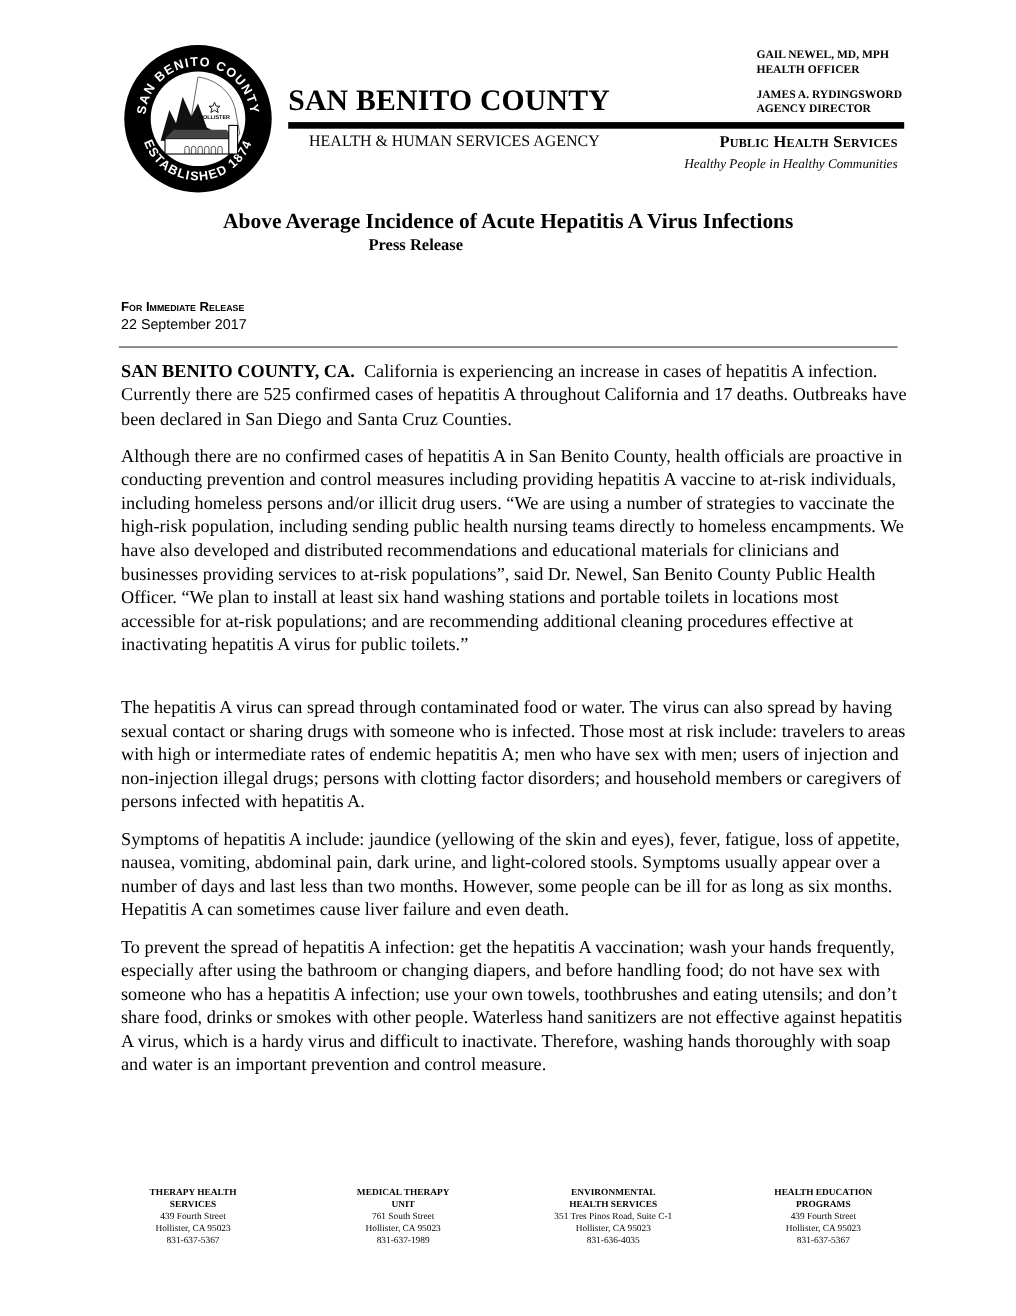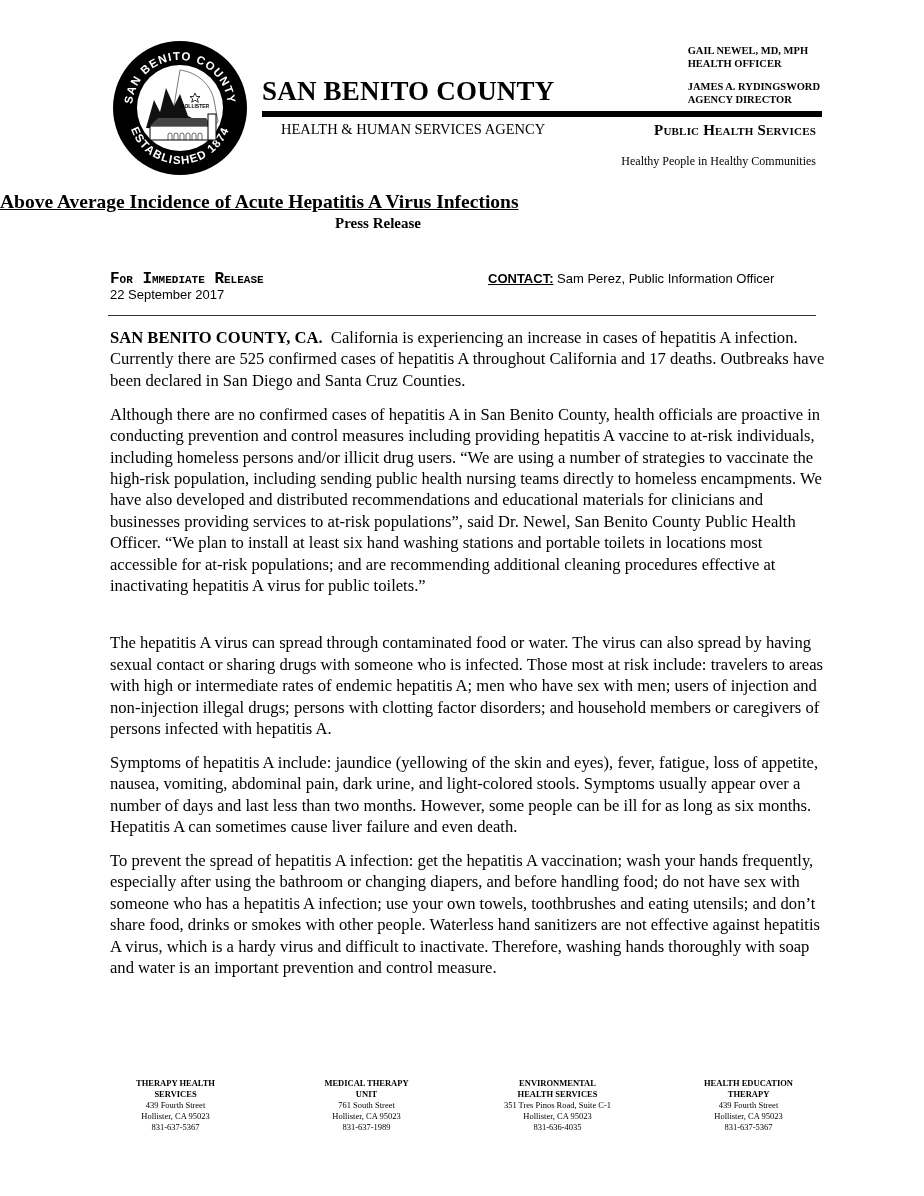--- a/index.html
+++ b/index.html
@@ -8,29 +8,29 @@
 
     
     .seal { left: 110px; top: 38px; width: 140px; height: 140px; }
     .county-name { left: 262px; top: 76px; font-size: 27px; font-weight: bold; letter-spacing: 0.2px; white-space: nowrap; }
     .header-rule { left: 262px; top: 111px; width: 560px; height: 6px; background: #000; }
     .agency-name { left: 265px; top: 121px; font-size: 14.5px; white-space: nowrap; margin-left: 16px; }
     .officials { right: 104px; top: 44px; text-align: left; font-size: 10.5px; font-weight: bold; line-height: 13px; }
     .officials .block + .block { margin-top: 10px; }
     .phs { right: 108px; top: 122px; text-align: right; white-space: nowrap; }
     .phs-title { font-size: 15px; font-weight: bold; font-variant: small-caps; letter-spacing: 0.2px; }
-    .phs-tagline { font-size: 12px; margin-top: 15px; }
+    .phs-tagline { font-size: 12px; font-style: italic; margin-top: 3px; }
 
     
-    .title { left: 0; width: 924px; top: 191px; font-size: 19.5px; font-weight: bold; text-decoration: underline; }
+    .title { left: 0; width: 924px; top: 191px; text-align: center; font-size: 19.5px; font-weight: bold; }
     .subtitle { left: 0; width: 756px; top: 215px; text-align: center; font-size: 15px; font-weight: bold; }
 
     
     .release { left: 110px; top: 271px; font-family: "Liberation Sans", sans-serif; font-size: 13px; line-height: 16px; }
-    .release .label { font-variant: small-caps; font-weight: bold; font-size: 16px; font-family: Liberation Mono, monospace; }
+    .release .label { font-variant: small-caps; font-weight: bold; font-size: 12px; }
     .contact { left: 488px; top: 271px; font-family: "Liberation Sans", sans-serif; font-size: 13px; line-height: 16px; }
     .contact .contact-label { font-weight: bold; text-decoration: underline; }
     .contact .row2 { padding-left: 78px; }
     .divider { left: 108px; top: 315px; width: 708px; height: 1px; background: #333; }
 
     
     .body-text { left: 110px; top: 327px; width: 715px; font-size: 16.6px; line-height: 21.4px; }
     .body-text p { margin: 0 0 12.5px 0; }
     .body-text p.p3 { margin-top: 36px; }
     .body-text .lead { font-weight: bold; }
@@ -100,24 +100,20 @@
 </div>
 
 <div class="abs title">Above Average Incidence of Acute Hepatitis A Virus Infections</div>
 <div class="abs subtitle">Press Release</div>
 
 <div class="abs release">
   <div class="label">For Immediate Release</div>
   <div>22 September 2017</div>
 </div>
 <div class="abs contact">
-  <div>
-    <span class="contact-label">CONTACT:</span>
-    <span>Sam Perez, Public Information Officer</span>
-  </div>
 </div>
 <div class="abs divider"></div>
 
 <div class="abs body-text">
   <p><span class="lead">SAN BENITO COUNTY, CA.</span>&nbsp; <span>California is experiencing an increase in cases of hepatitis A infection. Currently there are 525 confirmed cases of hepatitis A throughout California and 17 deaths.  Outbreaks have been declared in San Diego and Santa Cruz Counties.</span></p>
   <p>Although there are no confirmed cases of hepatitis A in San Benito County, health officials are proactive in conducting prevention and control measures including providing hepatitis A vaccine to at-risk individuals, including homeless persons and/or illicit drug users. “We are using a number of strategies to vaccinate the high-risk population, including sending public health nursing teams directly to homeless encampments.  We have also developed and distributed recommendations and educational materials for clinicians and businesses providing services to at-risk populations”, said Dr. Newel, San Benito County Public Health Officer. “We plan to install at least six hand washing stations and portable toilets in locations most accessible for at-risk populations; and are recommending additional cleaning procedures effective at inactivating hepatitis A virus for public toilets.”</p>
   <p class="p3">The hepatitis A virus can spread through contaminated food or water. The virus can also spread by having sexual contact or sharing drugs with someone who is infected. Those most at risk include: travelers to areas with high or intermediate rates of endemic hepatitis A; men who have sex with men; users of injection and non-injection illegal drugs; persons with clotting factor disorders; and household members or caregivers of persons infected with hepatitis A.</p>
   <p>Symptoms of hepatitis A include: jaundice (yellowing of the skin and eyes), fever, fatigue, loss of appetite, nausea, vomiting, abdominal pain, dark urine, and light-colored stools. Symptoms usually appear over a number of days and last less than two months. However, some people can be ill for as long as six months. Hepatitis A can sometimes cause liver failure and even death.</p>
   <p>To prevent the spread of hepatitis A infection: get the hepatitis A vaccination; wash your hands frequently, especially after using the bathroom or changing diapers, and before handling food; do not have sex with someone who has a hepatitis A infection; use your own towels, toothbrushes and eating utensils; and don’t share food, drinks or smokes with other people. Waterless hand sanitizers are not effective against hepatitis A virus, which is a hardy virus and difficult to inactivate. Therefore, washing hands thoroughly with soap and water is an important prevention and control measure.</p>
 </div>
@@ -139,18 +135,18 @@
   </div>
   <div class="col">
     <div class="col-title">ENVIRONMENTAL</div>
     <div class="col-title">HEALTH SERVICES</div>
     <div>351 Tres Pinos Road, Suite C-1</div>
     <div>Hollister, CA  95023</div>
     <div>831-636-4035</div>
   </div>
   <div class="col">
     <div class="col-title">HEALTH EDUCATION</div>
-    <div class="col-title">THERAPY</div>
+    <div class="col-title">PROGRAMS</div>
     <div>439 Fourth Street</div>
     <div>Hollister, CA  95023</div>
     <div>831-637-5367</div>
   </div>
 </div>
 
 </body></html>

